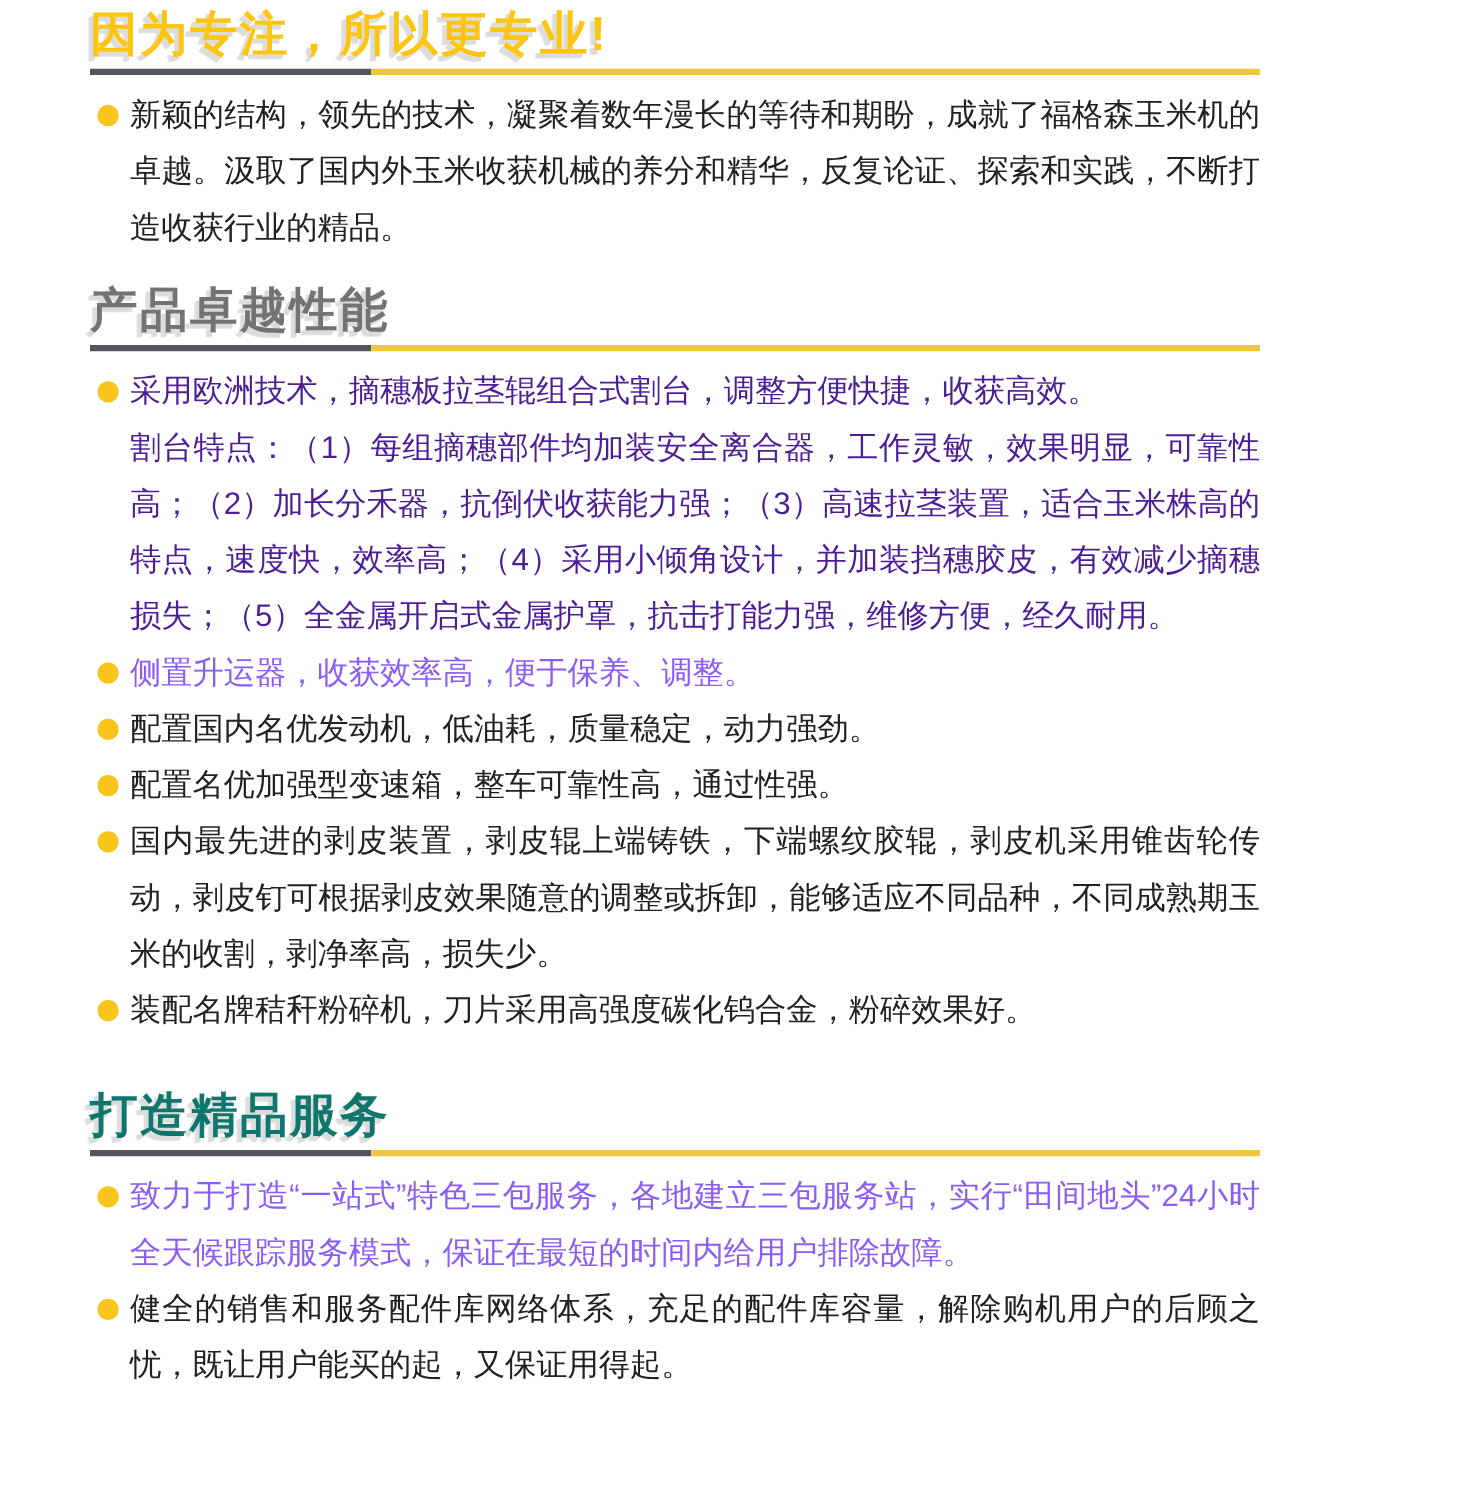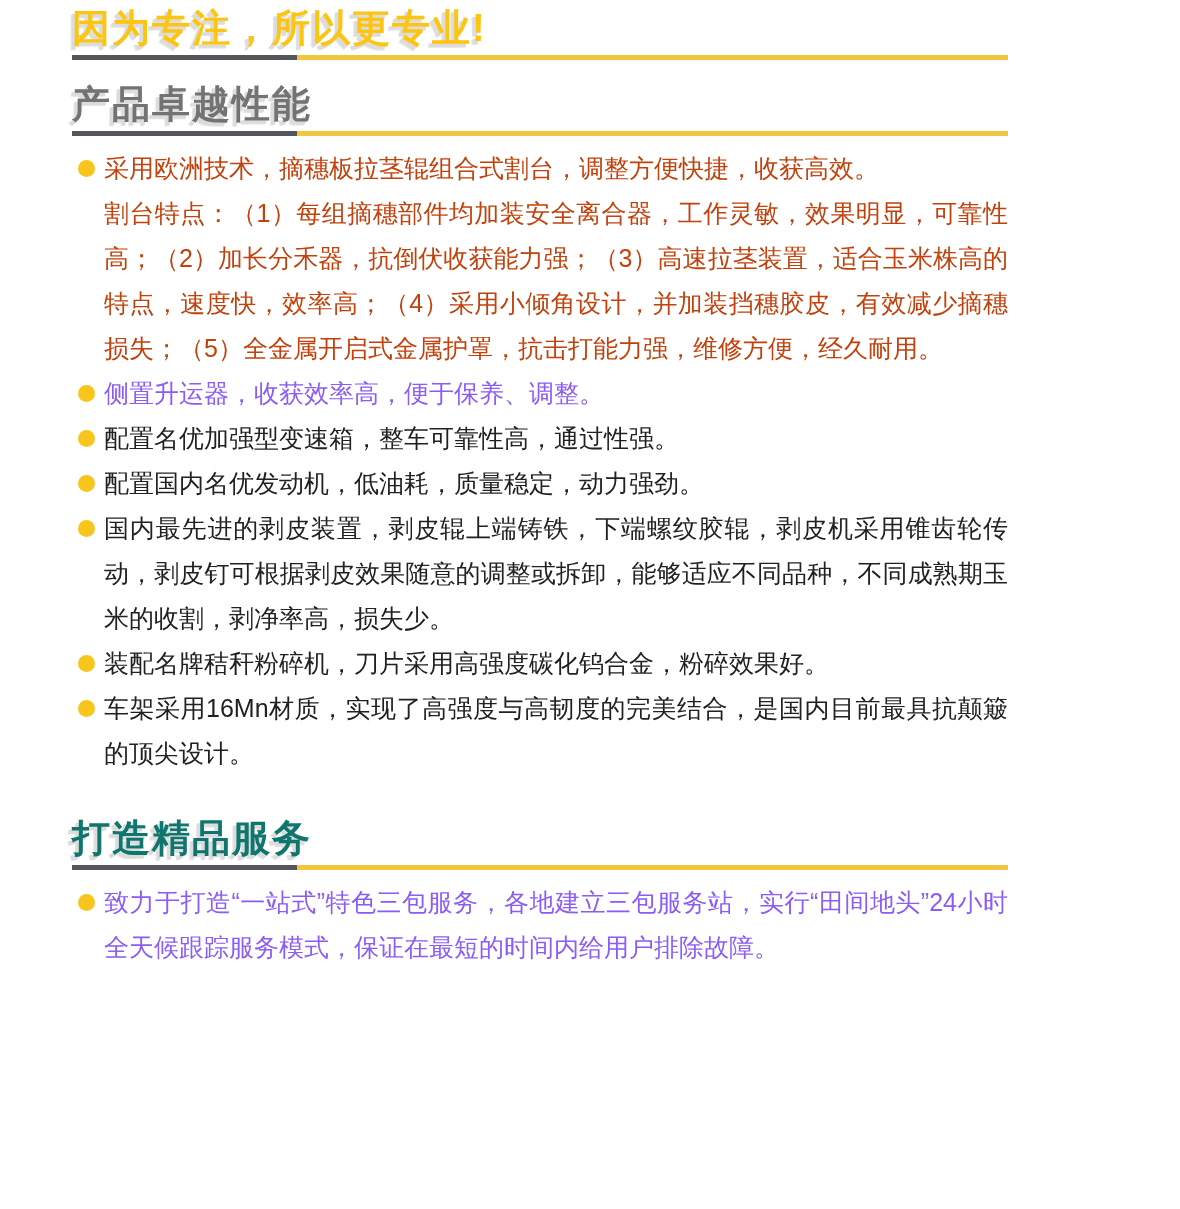--- a/index.html
+++ b/index.html
@@ -74,82 +74,90 @@
 <body>
 
 <div class="page">
   <div>
       <section class="sec sec-0">
         <div class="sec-title" style="color: rgb(253, 197, 15);">因为专注，所以更专业!</div>
         <div class="rule">
           <div class="seg-dark" style="background: rgb(85, 86, 91);"></div>
           <div class="seg-yellow" style="background: rgb(242, 197, 62);"></div>
         </div>
+        <div class="list">
+          <div class="item">
+            <span class="dot" style="background: rgb(248, 197, 28);"></span>
+            <div class="item-text" style="color: rgb(35, 32, 33);">
+              <div class="line">新颖的结构，领先的技术，凝聚着数年漫长的等待和期盼，成就了福格森玉米机的卓越。汲取了国内外玉米收获机械的养分和精华，反复论证、探索和实践，不断打造收获行业的精品。</div>
+            </div>
+          </div>
+        </div>
       </section>
       <section class="sec sec-1">
         <div class="sec-title" style="color: #737373;">产品卓越性能</div>
         <div class="rule">
           <div class="seg-dark" style="background: rgb(85, 86, 91);"></div>
           <div class="seg-yellow" style="background: rgb(242, 197, 62);"></div>
         </div>
         <div class="list">
           <div class="item">
             <span class="dot" style="background: rgb(248, 197, 28);"></span>
-            <div class="item-text" style="color: #c2410c;">
+            <div class="item-text" style="color: #4c1d95;">
               <div class="line">采用欧洲技术，摘穗板拉茎辊组合式割台，调整方便快捷，收获高效。</div>
               <div class="line">割台特点：（1）每组摘穗部件均加装安全离合器，工作灵敏，效果明显，可靠性高；（2）加长分禾器，抗倒伏收获能力强；（3）高速拉茎装置，适合玉米株高的特点，速度快，效率高；（4）采用小倾角设计，并加装挡穗胶皮，有效减少摘穗损失；（5）全金属开启式金属护罩，抗击打能力强，维修方便，经久耐用。</div>
             </div>
           </div>
           <div class="item">
             <span class="dot" style="background: rgb(248, 197, 28);"></span>
             <div class="item-text" style="color: #8b5cf6;">
               <div class="line">侧置升运器，收获效率高，便于保养、调整。</div>
             </div>
           </div>
           <div class="item">
             <span class="dot" style="background: rgb(248, 197, 28);"></span>
             <div class="item-text" style="color: rgb(35, 32, 33);">
-              <div class="line">配置名优加强型变速箱，整车可靠性高，通过性强。</div>
+              <div class="line">配置国内名优发动机，低油耗，质量稳定，动力强劲。</div>
             </div>
           </div>
           <div class="item">
             <span class="dot" style="background: rgb(248, 197, 28);"></span>
             <div class="item-text" style="color: rgb(35, 32, 33);">
-              <div class="line">配置国内名优发动机，低油耗，质量稳定，动力强劲。</div>
+              <div class="line">配置名优加强型变速箱，整车可靠性高，通过性强。</div>
             </div>
           </div>
           <div class="item">
             <span class="dot" style="background: rgb(248, 197, 28);"></span>
             <div class="item-text" style="color: rgb(35, 32, 33);">
               <div class="line">国内最先进的剥皮装置，剥皮辊上端铸铁，下端螺纹胶辊，剥皮机采用锥齿轮传动，剥皮钉可根据剥皮效果随意的调整或拆卸，能够适应不同品种，不同成熟期玉米的收割，剥净率高，损失少。</div>
             </div>
           </div>
           <div class="item">
             <span class="dot" style="background: rgb(248, 197, 28);"></span>
             <div class="item-text" style="color: rgb(35, 32, 33);">
               <div class="line">装配名牌秸秆粉碎机，刀片采用高强度碳化钨合金，粉碎效果好。</div>
-            </div>
-          </div>
-          <div class="item">
-            <span class="dot" style="background: rgb(248, 197, 28);"></span>
-            <div class="item-text" style="color: rgb(35, 32, 33);">
-              <div class="line">车架采用16Mn材质，实现了高强度与高韧度的完美结合，是国内目前最具抗颠簸的顶尖设计。</div>
             </div>
           </div>
         </div>
       </section>
       <section class="sec sec-2">
         <div class="sec-title" style="color: #0f766e;">打造精品服务</div>
         <div class="rule">
           <div class="seg-dark" style="background: rgb(85, 86, 91);"></div>
           <div class="seg-yellow" style="background: rgb(242, 197, 62);"></div>
         </div>
         <div class="list">
           <div class="item">
             <span class="dot" style="background: rgb(248, 197, 28);"></span>
             <div class="item-text" style="color: #8b5cf6;">
               <div class="line">致力于打造“一站式”特色三包服务，各地建立三包服务站，实行“田间地头”24小时全天候跟踪服务模式，保证在最短的时间内给用户排除故障。</div>
             </div>
           </div>
+          <div class="item">
+            <span class="dot" style="background: rgb(248, 197, 28);"></span>
+            <div class="item-text" style="color: rgb(35, 32, 33);">
+              <div class="line">健全的销售和服务配件库网络体系，充足的配件库容量，解除购机用户的后顾之忧，既让用户能买的起，又保证用得起。</div>
+            </div>
+          </div>
         </div>
       </section>
     </div>
 </div>
 
 </body></html>

